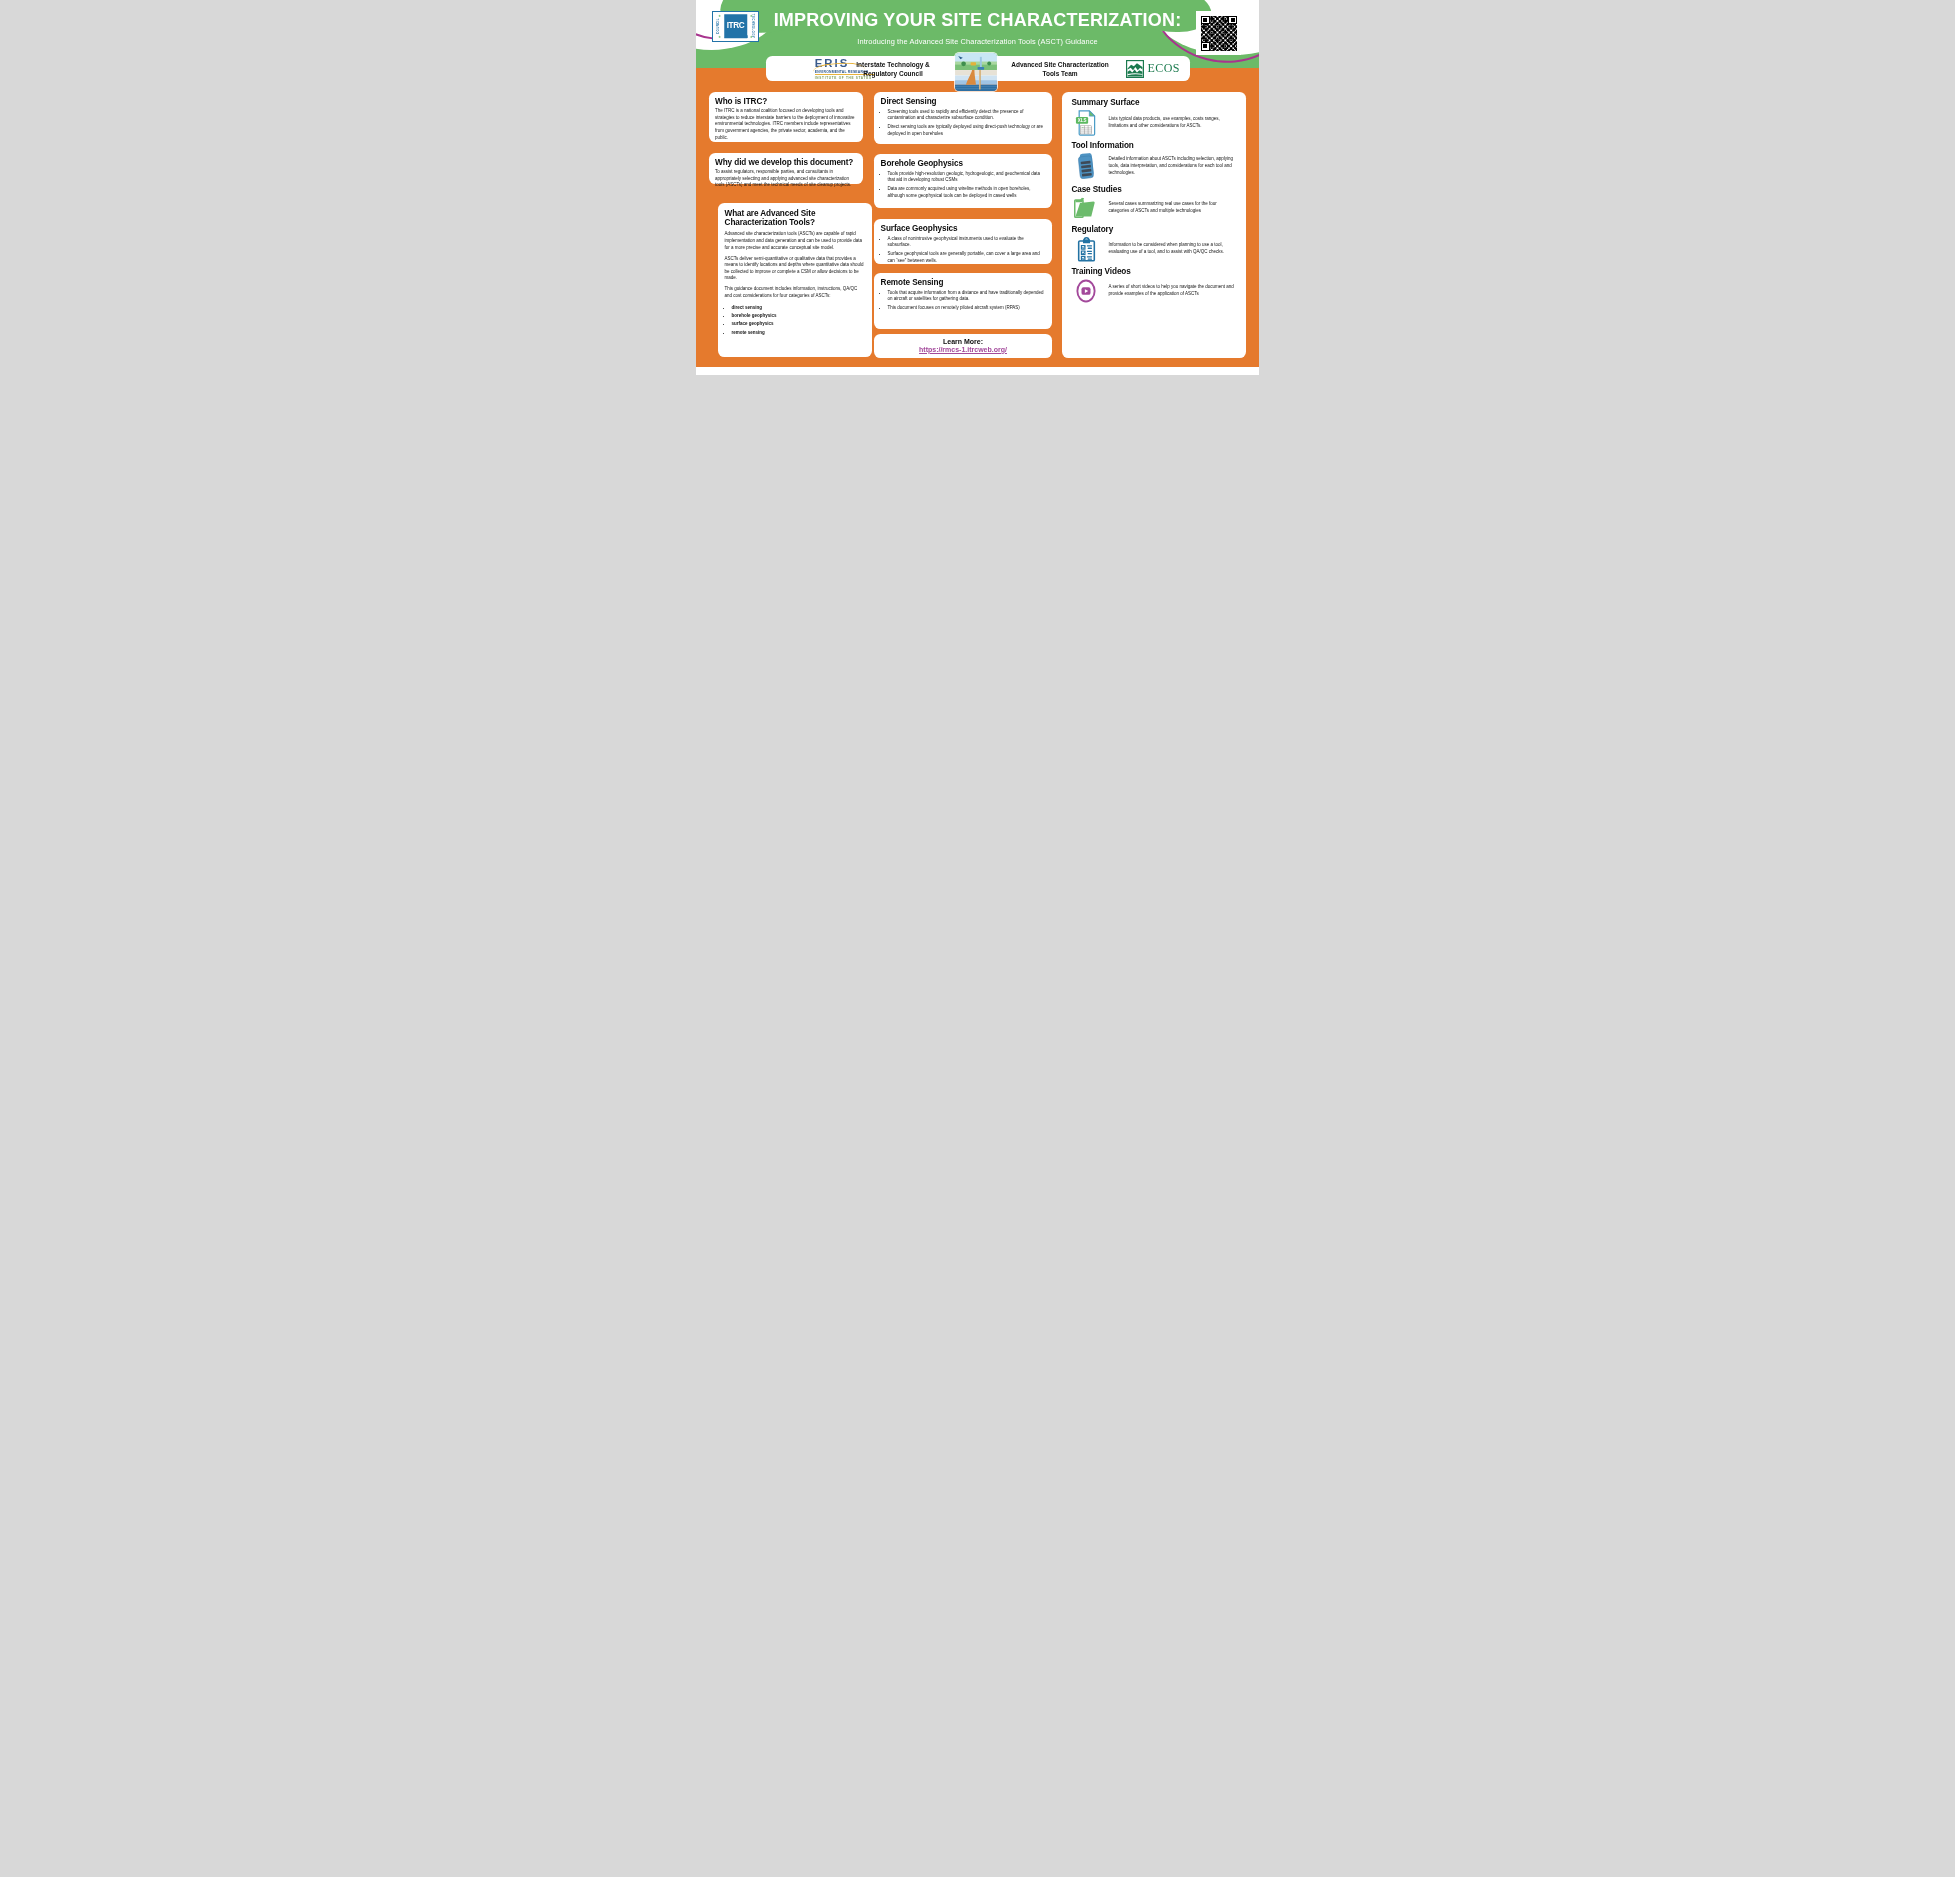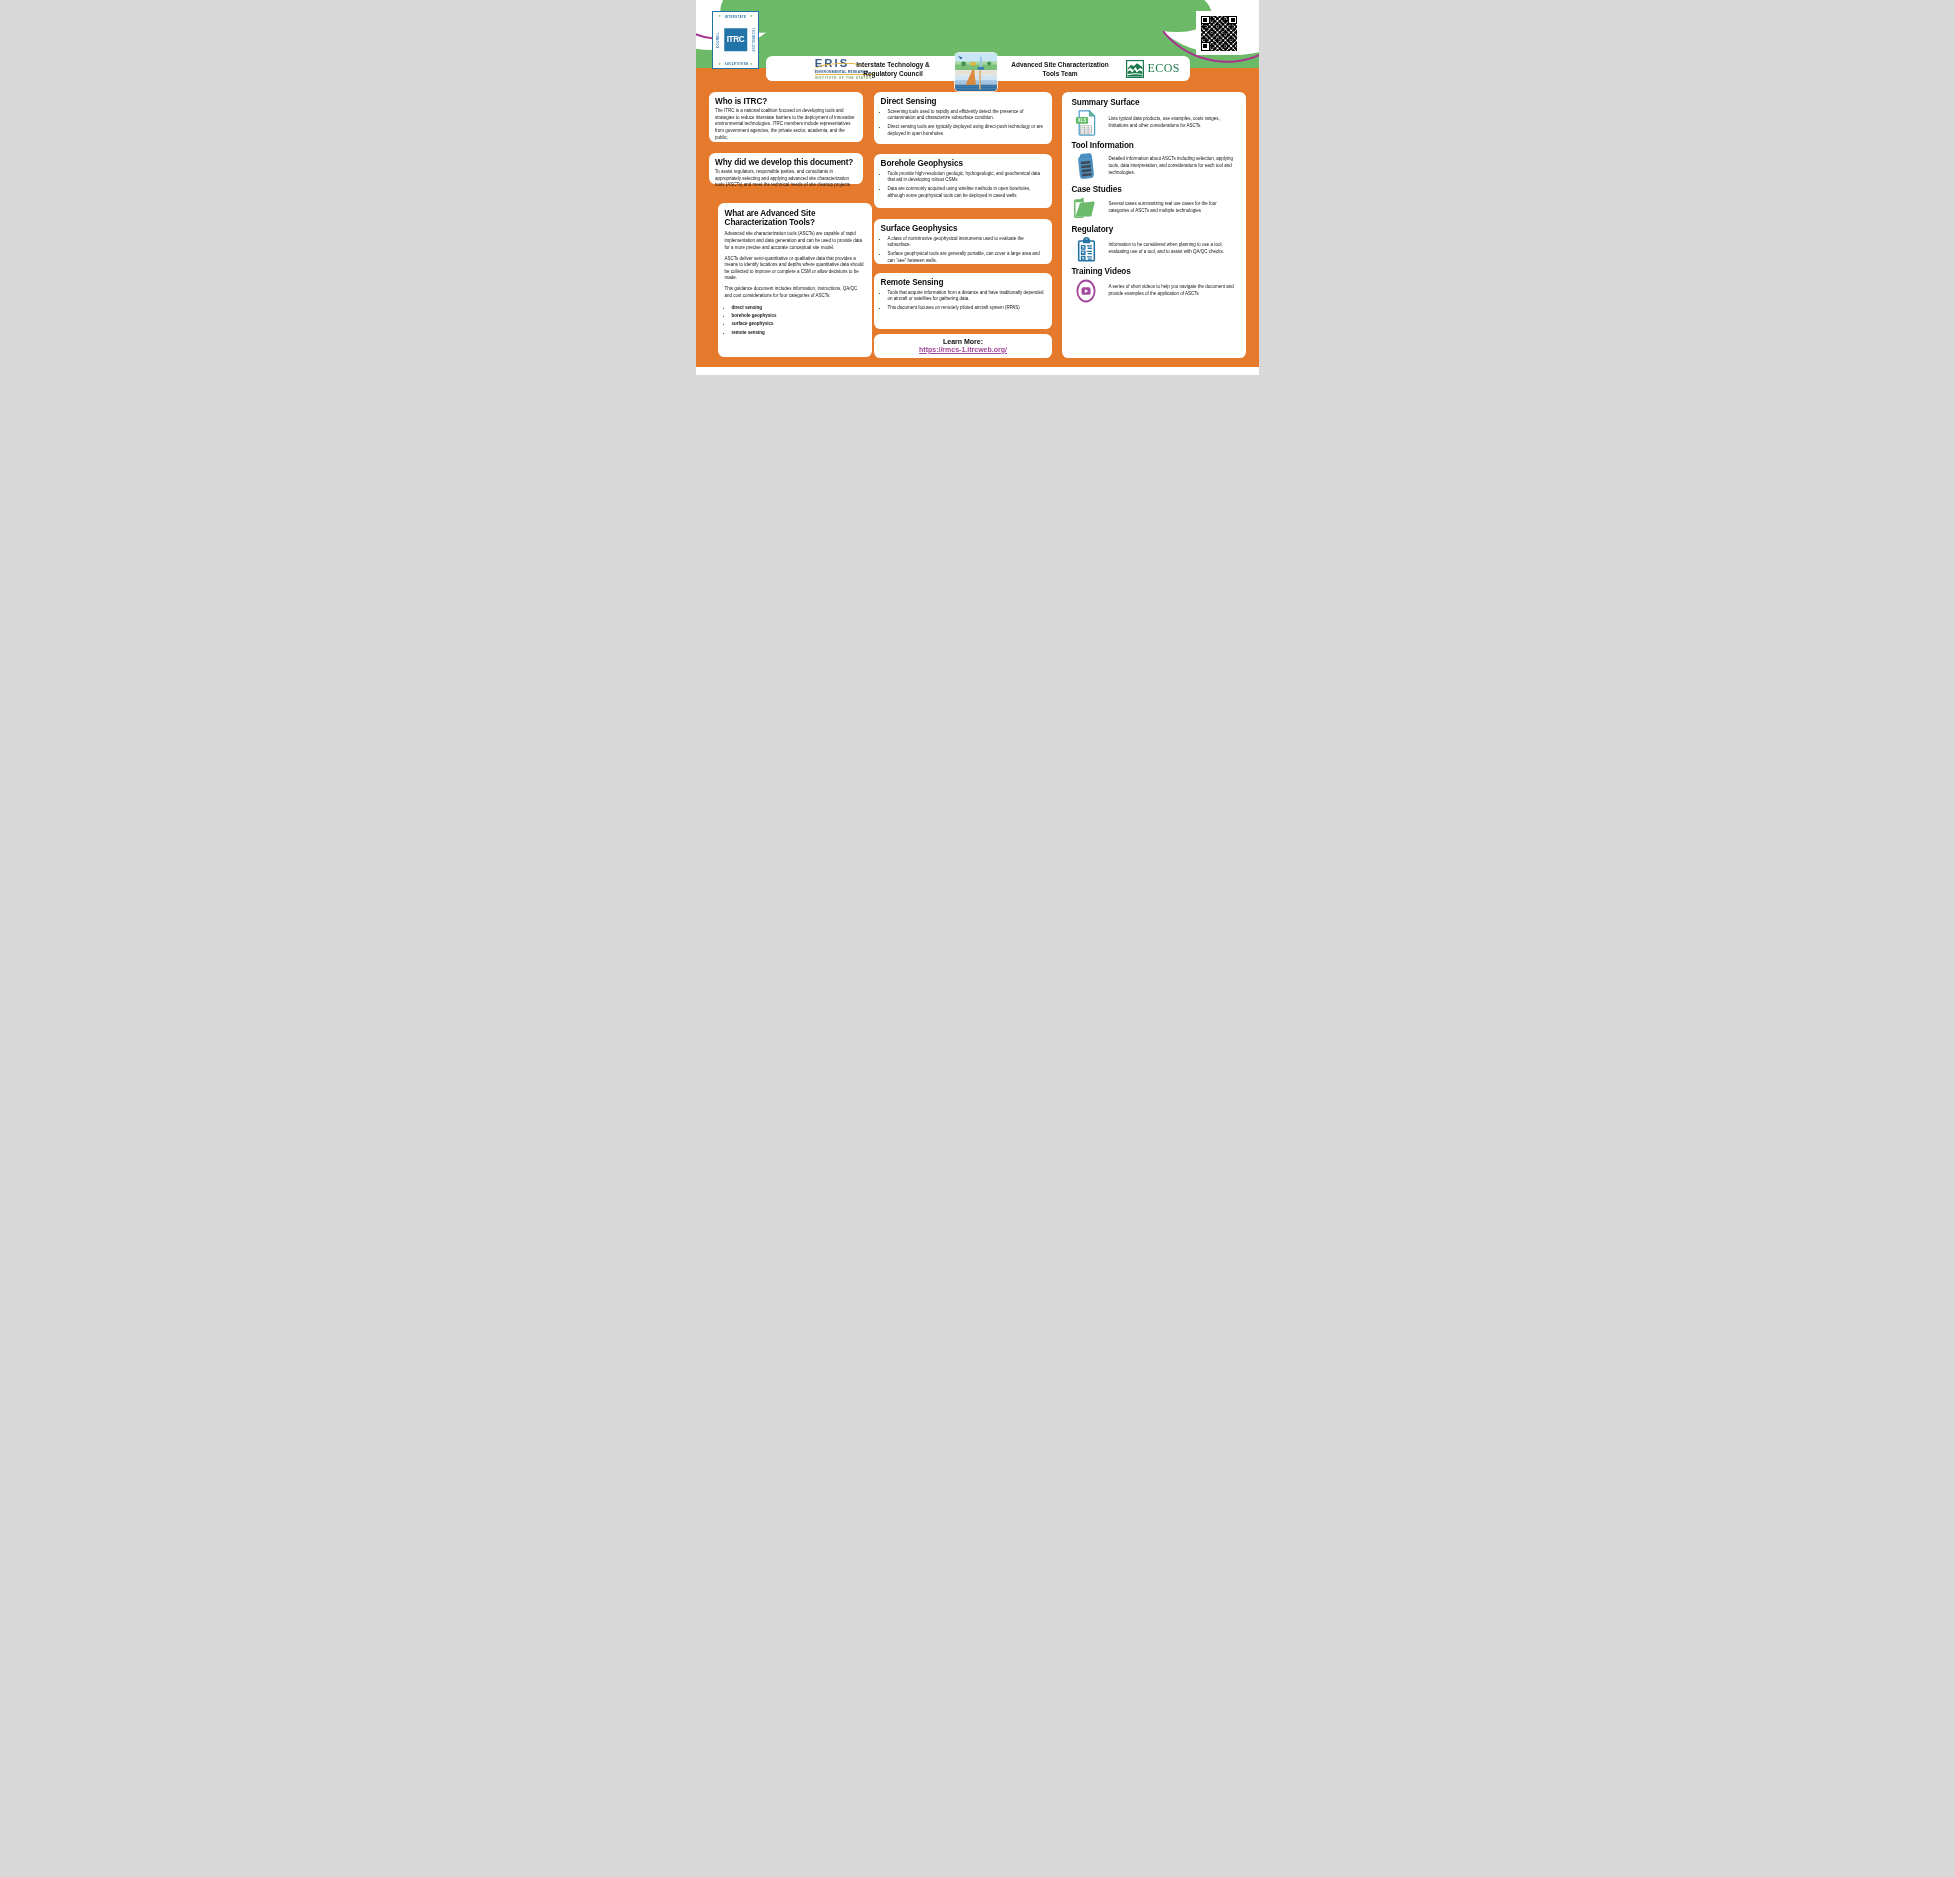--- a/index.html
+++ b/index.html
@@ -16,21 +16,21 @@
   .arc2{right:-35px;top:-59px;width:141px;height:117px;transform:rotate(14deg);}
   .greenlump{position:absolute;background:#6CBA68;border-radius:50%;}
   .gl1{left:23.5px;top:-23.5px;width:102px;height:55px;transform:rotate(-8deg);}
   .gl2{right:47px;top:-15.6px;width:94px;height:47px;transform:rotate(10deg);}
 
   .titles{position:absolute;left:66px;right:66px;top:10.2px;text-align:center;color:#fff;}
   .titles h1{margin:0;font-size:18px;font-weight:800;letter-spacing:0.2px;white-space:nowrap;}
   .subtitle{margin-top:5.5px;font-size:7.4px;font-weight:400;letter-spacing:0.1px;}
 
   
-  .itrc{position:absolute;left:16px;top:10.6px;width:47px;height:58px;background:#fff;border:1.2px solid #2273A8;box-sizing:border-box;z-index:5;}
+  .itrc{position:absolute;left:16px;top:10.6px;width:47px;height:31px;background:#fff;border:1.2px solid #2273A8;box-sizing:border-box;z-index:5;}
   .itrc-center{position:absolute;left:50%;top:50%;transform:translate(-50%,-50%);width:23.5px;height:23.5px;background:#2273A8;color:#fff;display:flex;align-items:center;justify-content:center;font-weight:800;font-size:8.2px;letter-spacing:-0.4px;}
   .itrc-word{position:absolute;color:#2273A8;font-weight:700;font-size:2.9px;letter-spacing:0.4px;white-space:nowrap;}
   .w-top{top:3.1px;left:50%;transform:translateX(-50%);}
   .w-bottom{bottom:3.1px;left:50%;transform:translateX(-50%) rotate(180deg);}
   .w-right{right:2.7px;top:50%;writing-mode:vertical-rl;transform:translateY(-50%);}
   .w-left{left:2.7px;top:50%;writing-mode:vertical-rl;transform:translateY(-50%) rotate(180deg);}
   .star{position:absolute;color:#6CBB6C;font-size:3.5px;}
   .s1{top:2px;left:5.1px}.s2{top:2px;right:5.1px}.s3{bottom:2px;left:5.1px}.s4{bottom:2px;right:5.1px}
 
   
@@ -96,20 +96,24 @@
 
 <div class="poster">
 
   <div class="header">
     <div class="blob blob-left"></div>
     <div class="blob blob-right"></div>
     <div class="arc arc1"></div>
     <div class="arc arc2"></div>
     <div class="greenlump gl1"></div>
     <div class="greenlump gl2"></div>
+    <div class="titles">
+      <h1>IMPROVING YOUR SITE CHARACTERIZATION:</h1>
+      <div class="subtitle">Introducing the Advanced Site Characterization Tools (ASCT) Guidance</div>
+    </div>
   </div>
 
   <div class="itrc">
     <span class="itrc-word w-top">INTERSTATE</span>
     <span class="itrc-word w-right">TECHNOLOGY</span>
     <span class="itrc-word w-bottom">REGULATORY</span>
     <span class="itrc-word w-left">COUNCIL</span>
     <span class="star s1">★</span>
     <span class="star s2">★</span>
     <span class="star s3">★</span>

